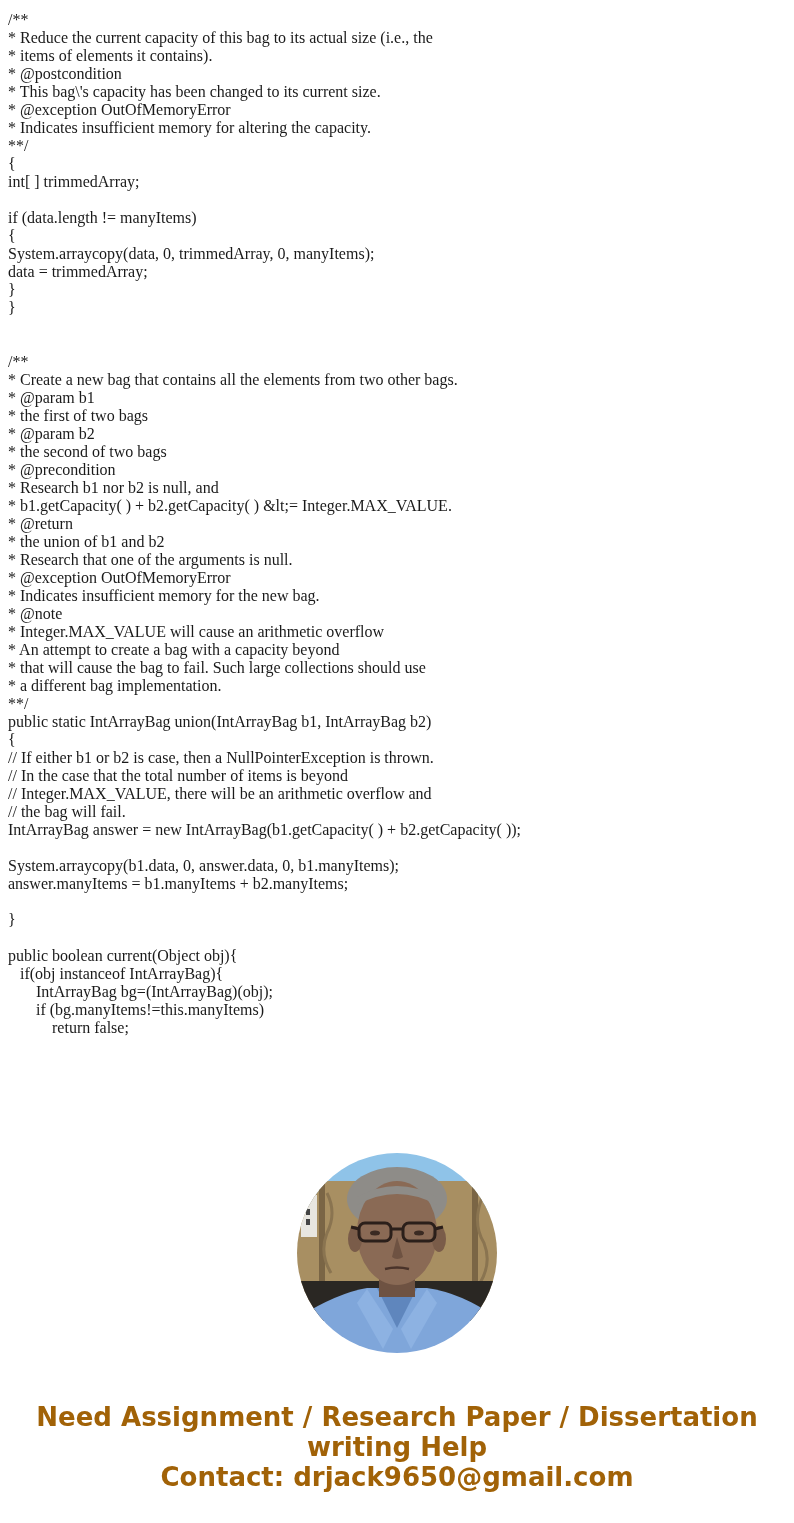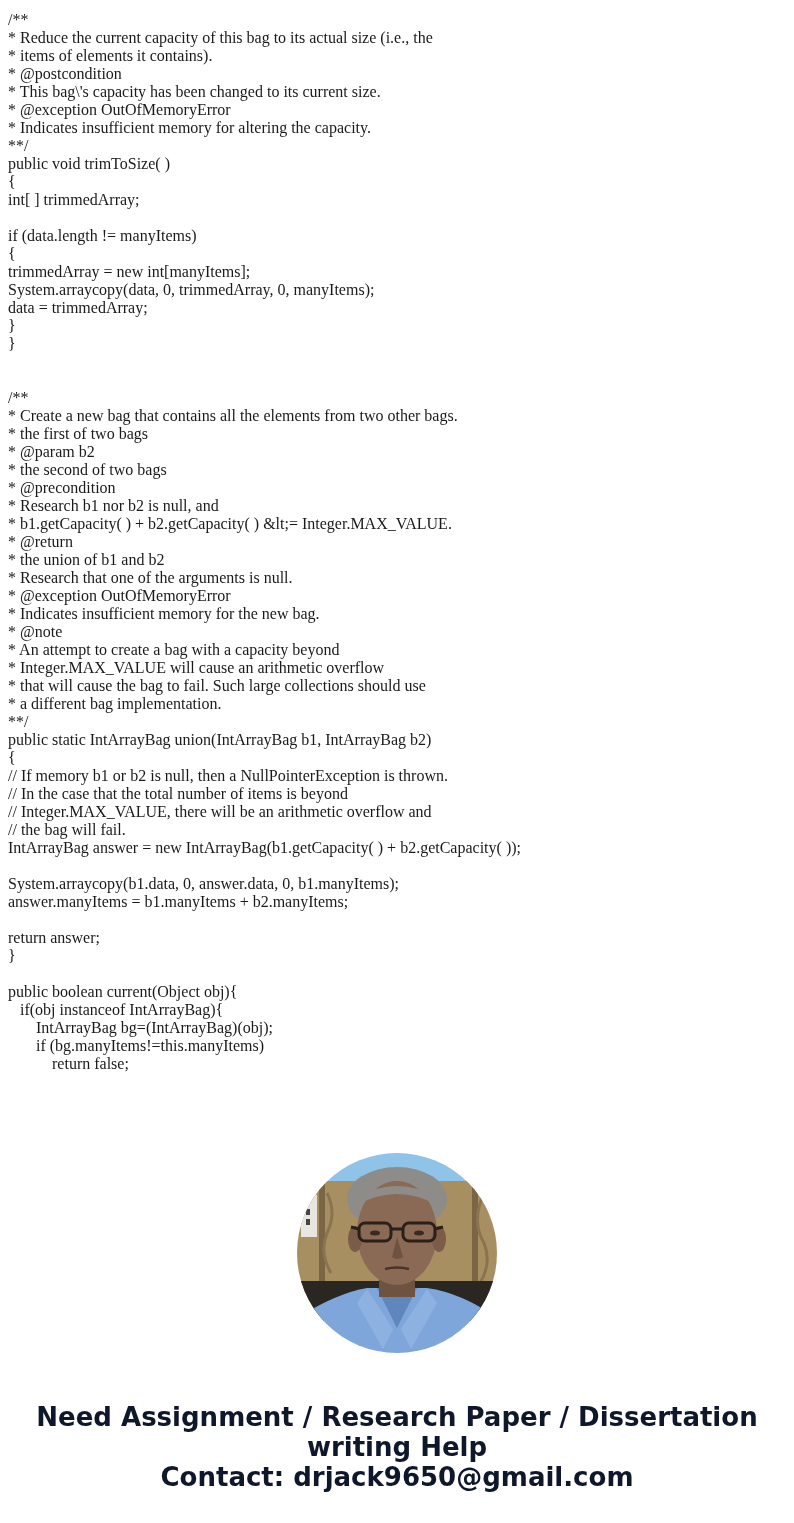--- a/index.html
+++ b/index.html
@@ -44,83 +44,81 @@
   .footer {
     position: absolute;
     left: 0;
     top: 1402px;
     width: 794px;
     text-align: center;
     font-family: "DejaVu Sans", sans-serif;
     font-weight: bold;
     font-size: 26px;
     line-height: 30px;
-    color: #0f172a;
+    color: #a16207;
   }
   .footer-line {
     display: block;
     white-space: nowrap;
   }
 </style>
 </head>
 <body>
 
 <div class="code-block">
   <span class="code-line">/**</span>
   <span class="code-line">* Reduce the current capacity of this bag to its actual size (i.e., the</span>
   <span class="code-line">* items of elements it contains).</span>
   <span class="code-line">* @postcondition</span>
   <span class="code-line">* This bag\'s capacity has been changed to its current size.</span>
   <span class="code-line">* @exception OutOfMemoryError</span>
   <span class="code-line">* Indicates insufficient memory for altering the capacity.</span>
   <span class="code-line">**/</span>
-  <span class="code-line">public void trimToSize( )</span>
   <span class="code-line">{</span>
   <span class="code-line">int[ ] trimmedArray;</span>
   <span class="code-line"></span>
   <span class="code-line">if (data.length != manyItems)</span>
   <span class="code-line">{</span>
-  <span class="code-line">trimmedArray = new int[manyItems];</span>
   <span class="code-line">System.arraycopy(data, 0, trimmedArray, 0, manyItems);</span>
   <span class="code-line">data = trimmedArray;</span>
   <span class="code-line">}</span>
   <span class="code-line">}</span>
   <span class="code-line"></span>
   <span class="code-line"></span>
   <span class="code-line">/**</span>
   <span class="code-line">* Create a new bag that contains all the elements from two other bags.</span>
+  <span class="code-line">* @param b1</span>
   <span class="code-line">* the first of two bags</span>
   <span class="code-line">* @param b2</span>
   <span class="code-line">* the second of two bags</span>
   <span class="code-line">* @precondition</span>
   <span class="code-line">* Research b1 nor b2 is null, and</span>
   <span class="code-line">* b1.getCapacity( ) + b2.getCapacity( ) &amp;lt;= Integer.MAX_VALUE.</span>
   <span class="code-line">* @return</span>
   <span class="code-line">* the union of b1 and b2</span>
   <span class="code-line">* Research that one of the arguments is null.</span>
   <span class="code-line">* @exception OutOfMemoryError</span>
   <span class="code-line">* Indicates insufficient memory for the new bag.</span>
   <span class="code-line">* @note</span>
+  <span class="code-line">* Integer.MAX_VALUE will cause an arithmetic overflow</span>
   <span class="code-line">* An attempt to create a bag with a capacity beyond</span>
-  <span class="code-line">* Integer.MAX_VALUE will cause an arithmetic overflow</span>
   <span class="code-line">* that will cause the bag to fail. Such large collections should use</span>
   <span class="code-line">* a different bag implementation.</span>
   <span class="code-line">**/</span>
   <span class="code-line">public static IntArrayBag union(IntArrayBag b1, IntArrayBag b2)</span>
   <span class="code-line">{</span>
-  <span class="code-line">// If memory b1 or b2 is null, then a NullPointerException is thrown.</span>
+  <span class="code-line">// If either b1 or b2 is case, then a NullPointerException is thrown.</span>
   <span class="code-line">// In the case that the total number of items is beyond</span>
   <span class="code-line">// Integer.MAX_VALUE, there will be an arithmetic overflow and</span>
   <span class="code-line">// the bag will fail.</span>
   <span class="code-line">IntArrayBag answer = new IntArrayBag(b1.getCapacity( ) + b2.getCapacity( ));</span>
   <span class="code-line"></span>
   <span class="code-line">System.arraycopy(b1.data, 0, answer.data, 0, b1.manyItems);</span>
   <span class="code-line">answer.manyItems = b1.manyItems + b2.manyItems;</span>
   <span class="code-line"></span>
-  <span class="code-line">return answer;</span>
   <span class="code-line">}</span>
   <span class="code-line"></span>
   <span class="code-line">public boolean current(Object obj){</span>
   <span class="code-line">   if(obj instanceof IntArrayBag){</span>
   <span class="code-line">       IntArrayBag bg=(IntArrayBag)(obj);</span>
   <span class="code-line">       if (bg.manyItems!=this.manyItems)</span>
   <span class="code-line">           return false;</span>
 </div>
 
 <div class="avatar">

